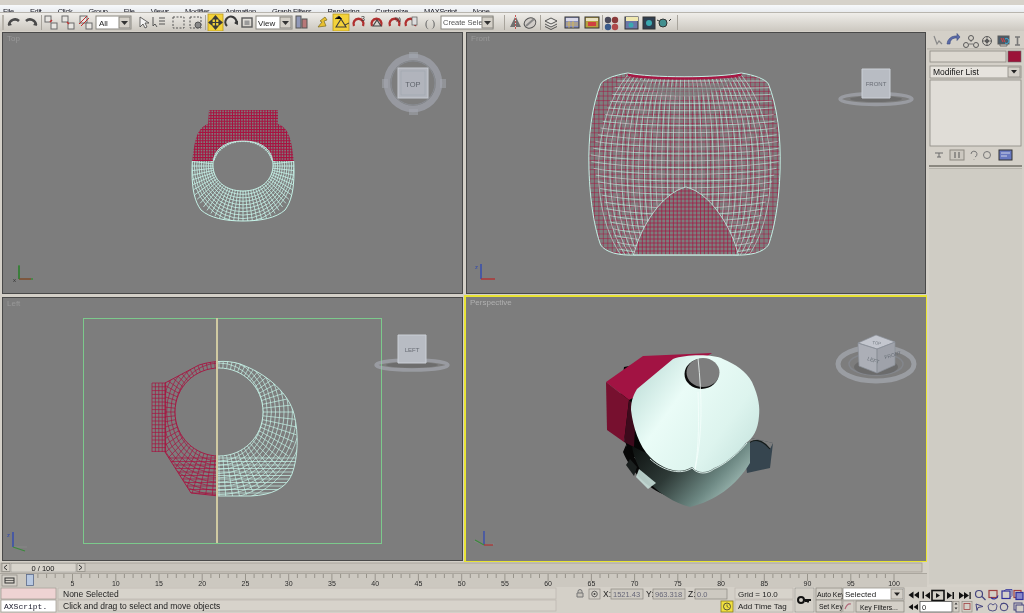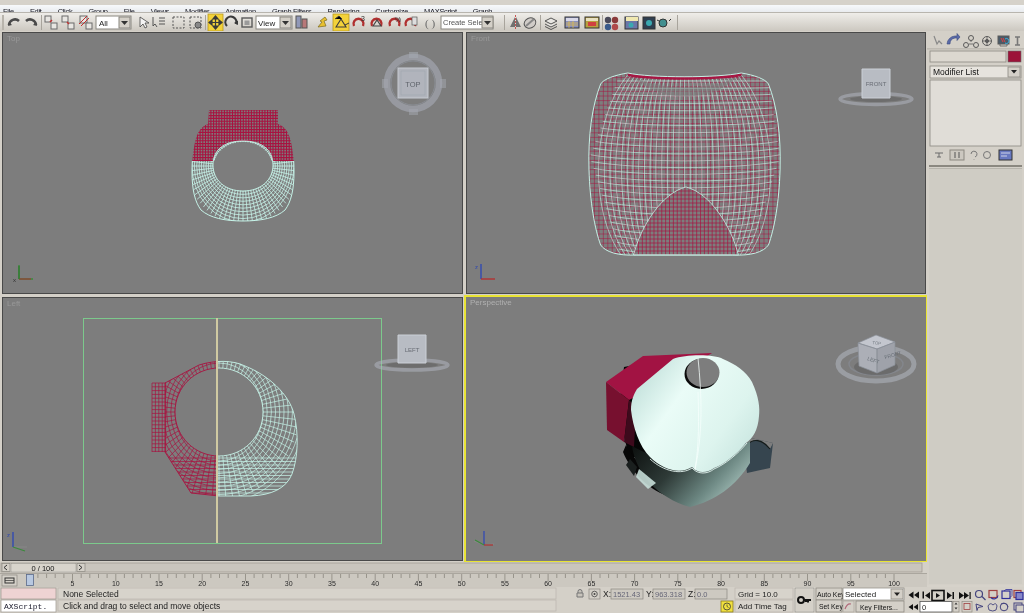--- a/index.html
+++ b/index.html
@@ -30,21 +30,21 @@
     <span>Click</span>
     <span>Group</span>
     <span>File</span>
 <span>Views</span>
     <span>Modifier</span>
     <span>Animation</span>
     <span>Graph Filters</span>
 <span>Rendering</span>
     <span>Customize</span>
     <span>MAXScript</span>
-    <span>Graph</span>
+    <span>None</span>
 </div>
 <div id="toolbar">
     <svg width="1024" height="19" viewBox="0 0 1024 19">
 <defs>
 <linearGradient id="tbf" x1="0" y1="0" x2="0" y2="1">
 <stop offset="0" stop-color="#efede9"></stop>
           <stop offset="1" stop-color="#cac6be"></stop>
         </linearGradient>
 </defs>
 <rect x="0" y="0" width="1024" height="19" fill="url(#tbf)"></rect>

